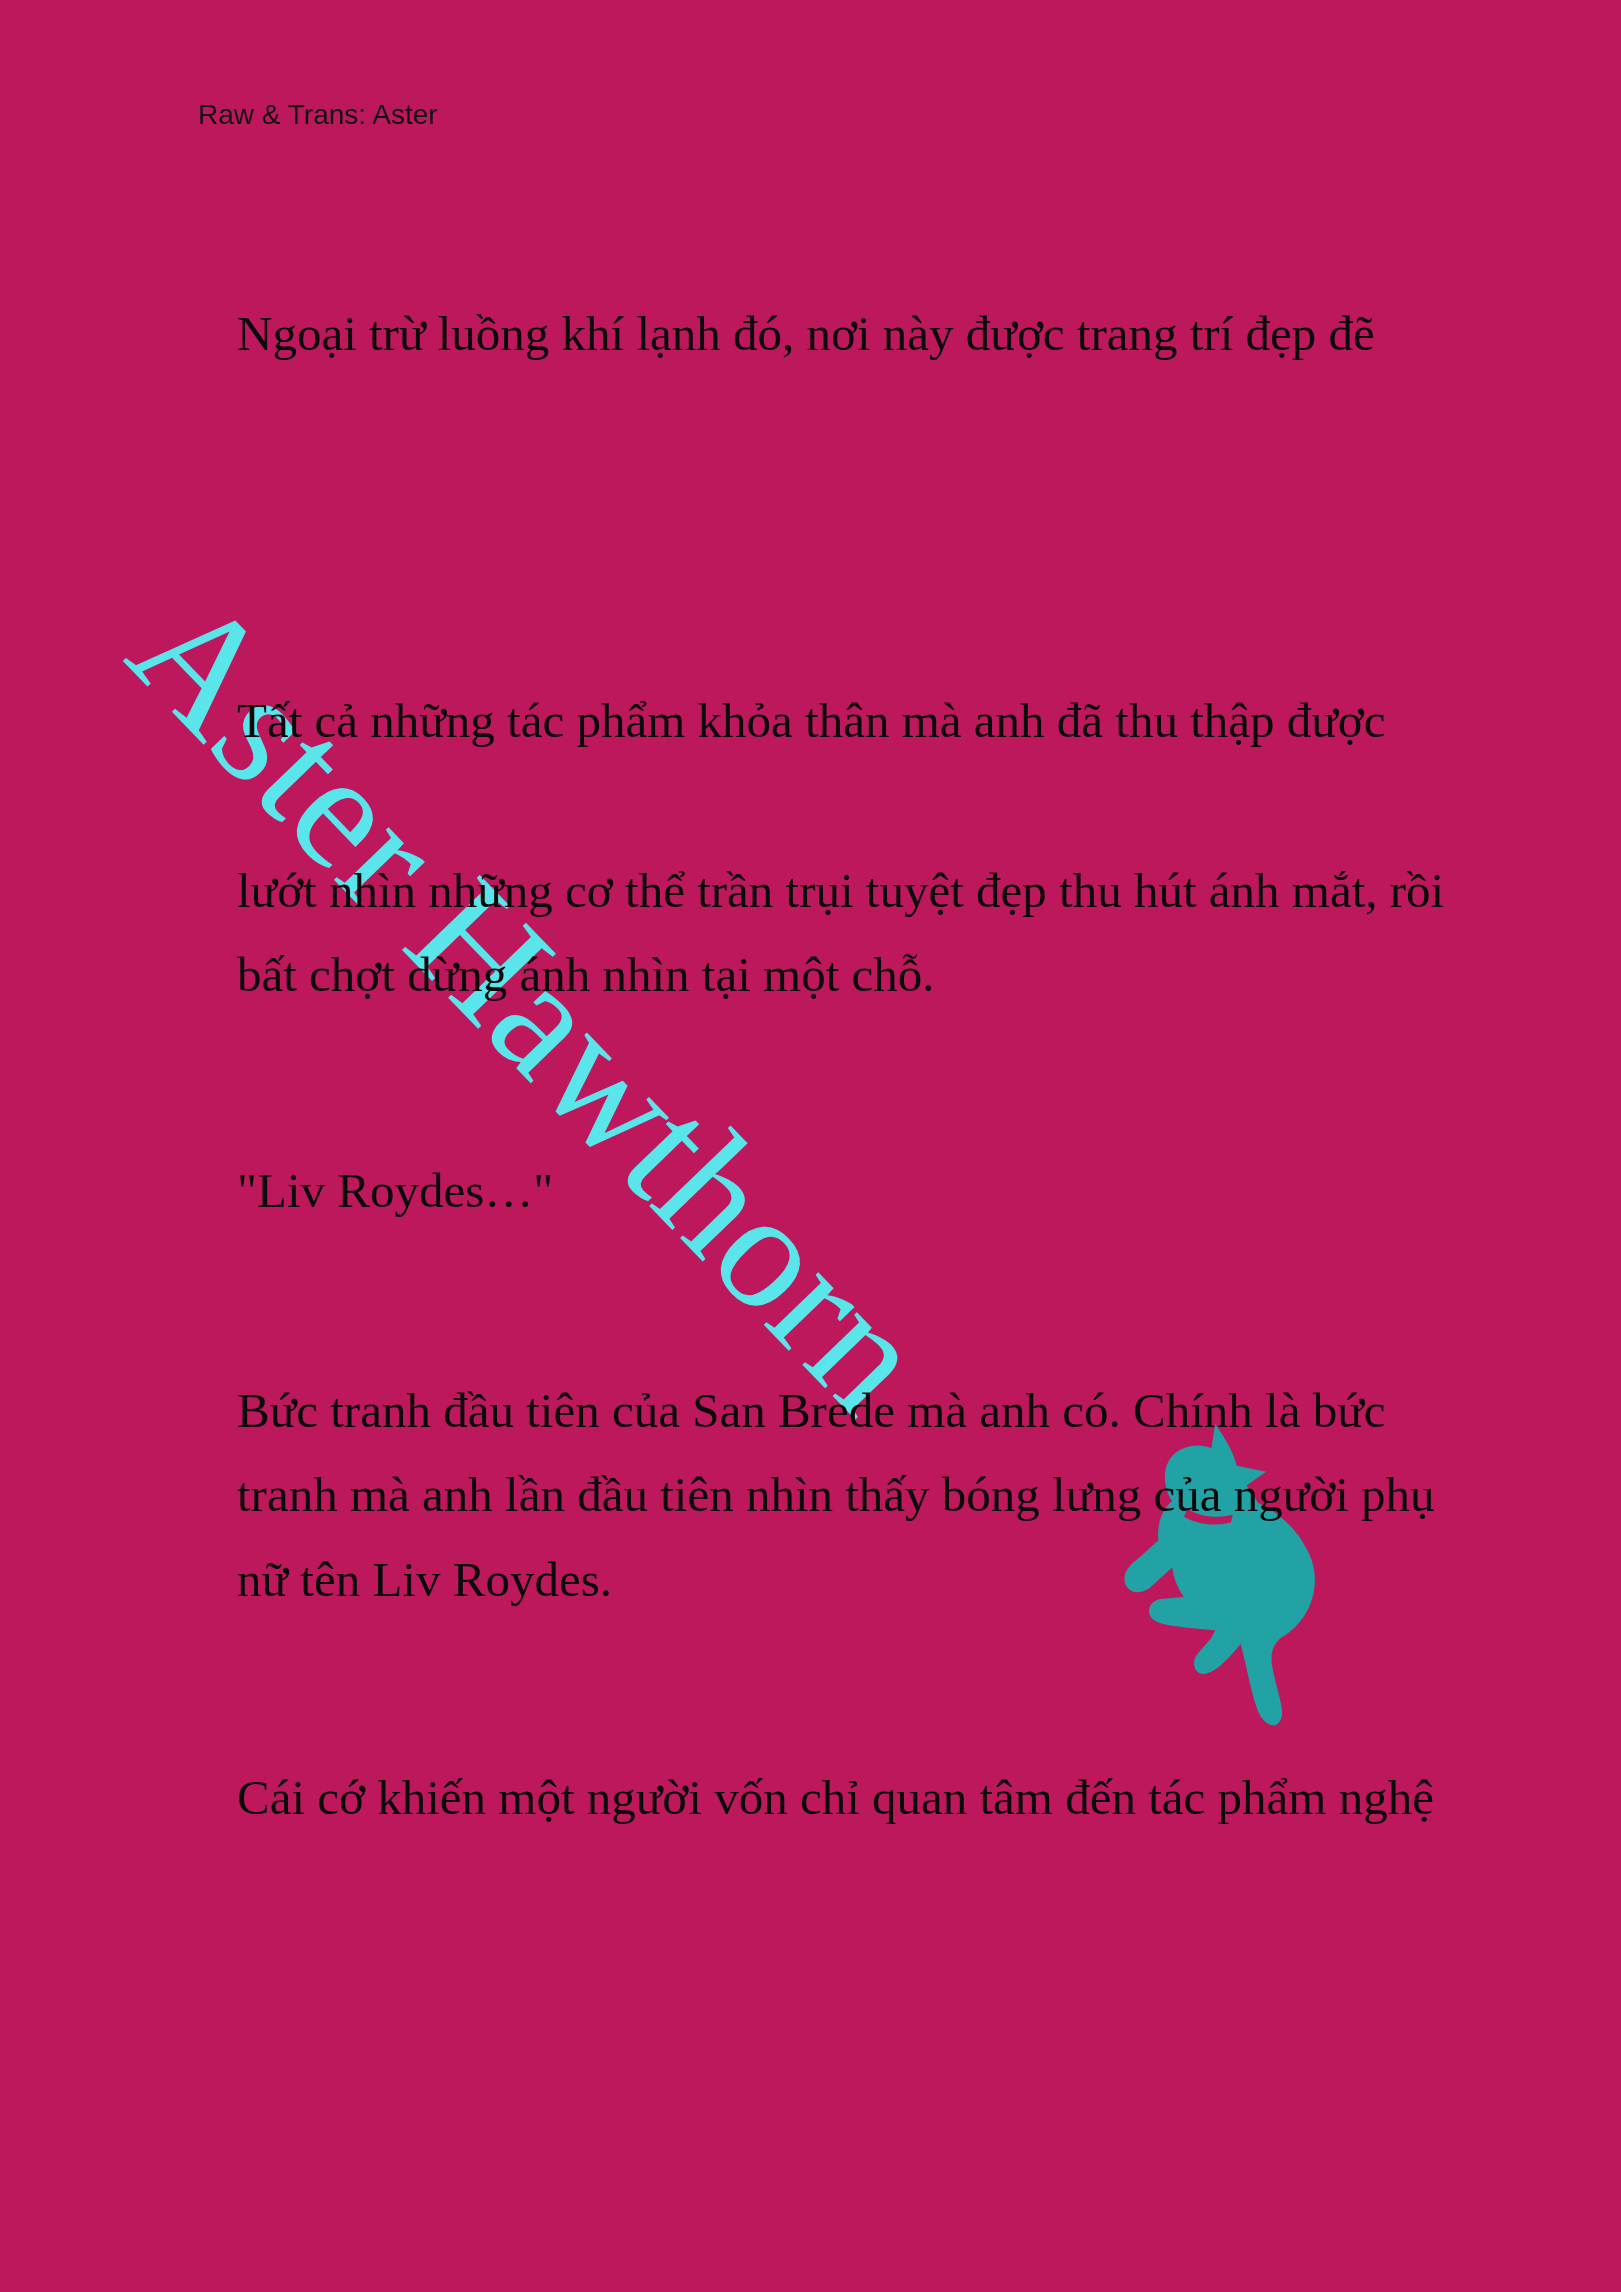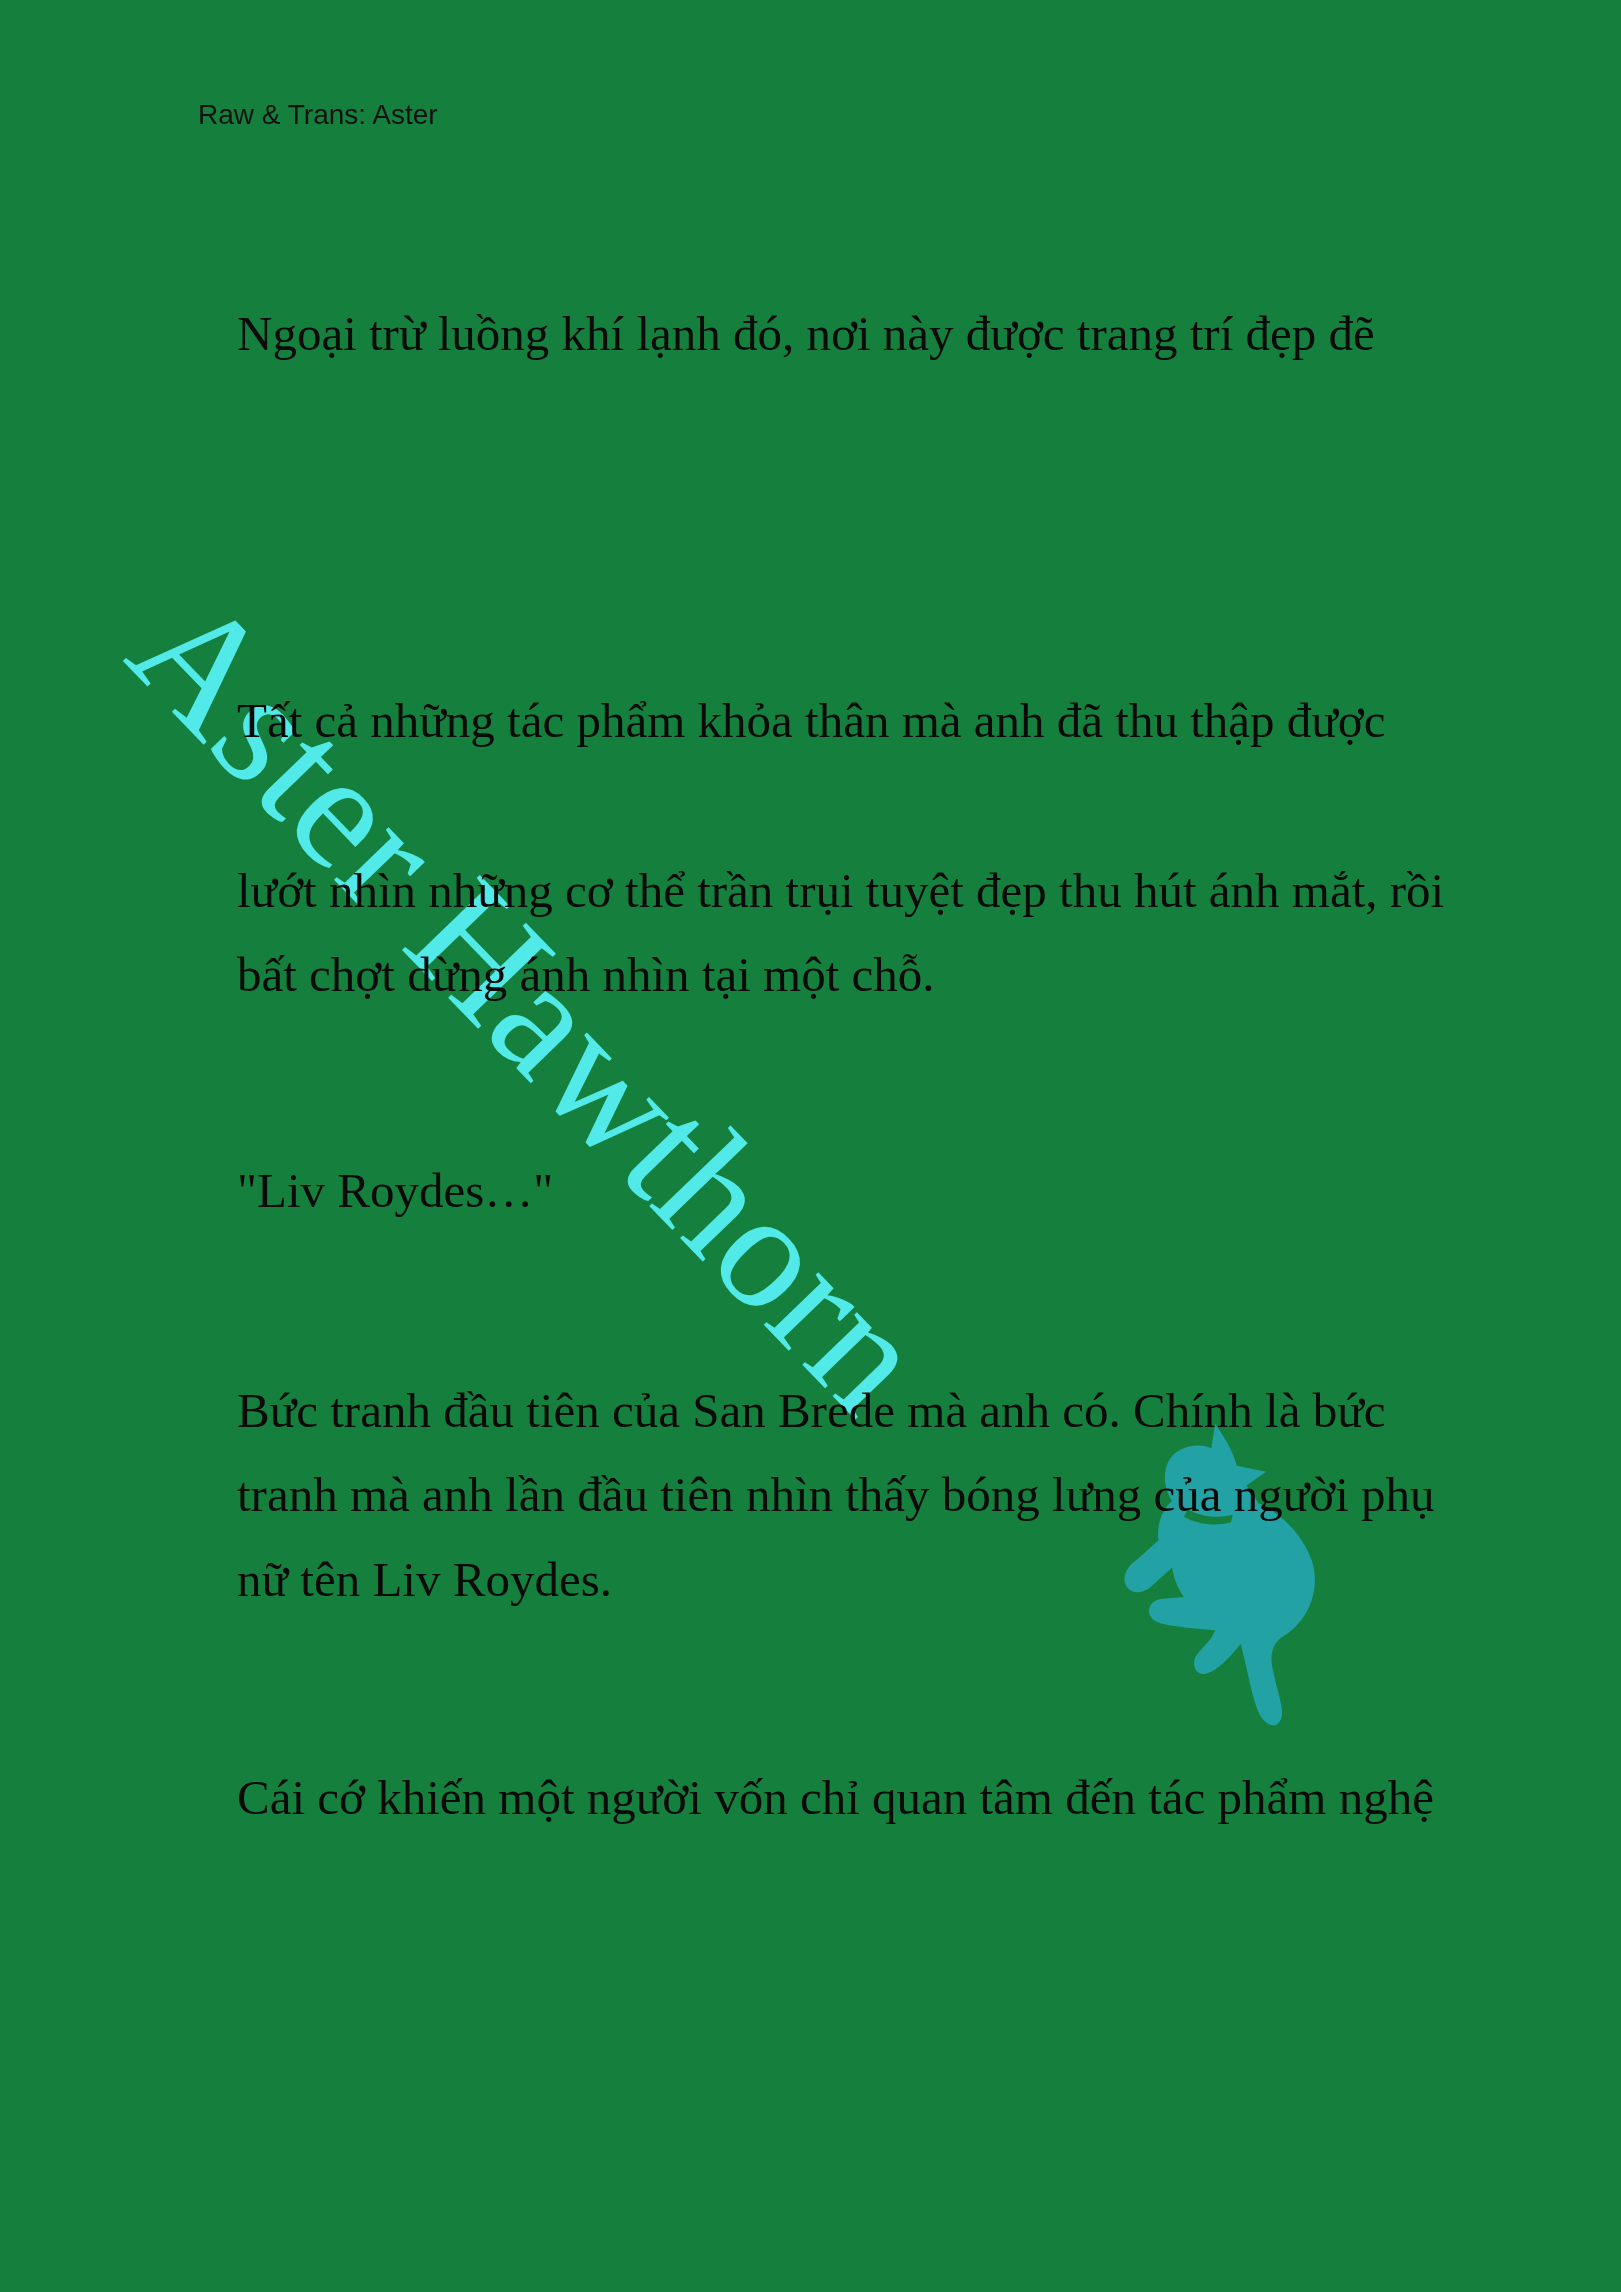--- a/index.html
+++ b/index.html
@@ -1,20 +1,20 @@
 <!DOCTYPE html>
 <html><head>
 <meta charset="utf-8">
 <style>
   html, body { margin: 0; padding: 0; background: #ffffff; }
   .page {
     position: relative;
     width: 1621px;
     height: 2293px;
-    background: #15803d;
+    background: #be185d;
     overflow: hidden;
   }
   .header {
     position: absolute;
     left: 198px;
     top: 98px;
     font-family: "Liberation Sans", sans-serif;
     font-size: 28px;
     line-height: 33px;
     color: #111111;

